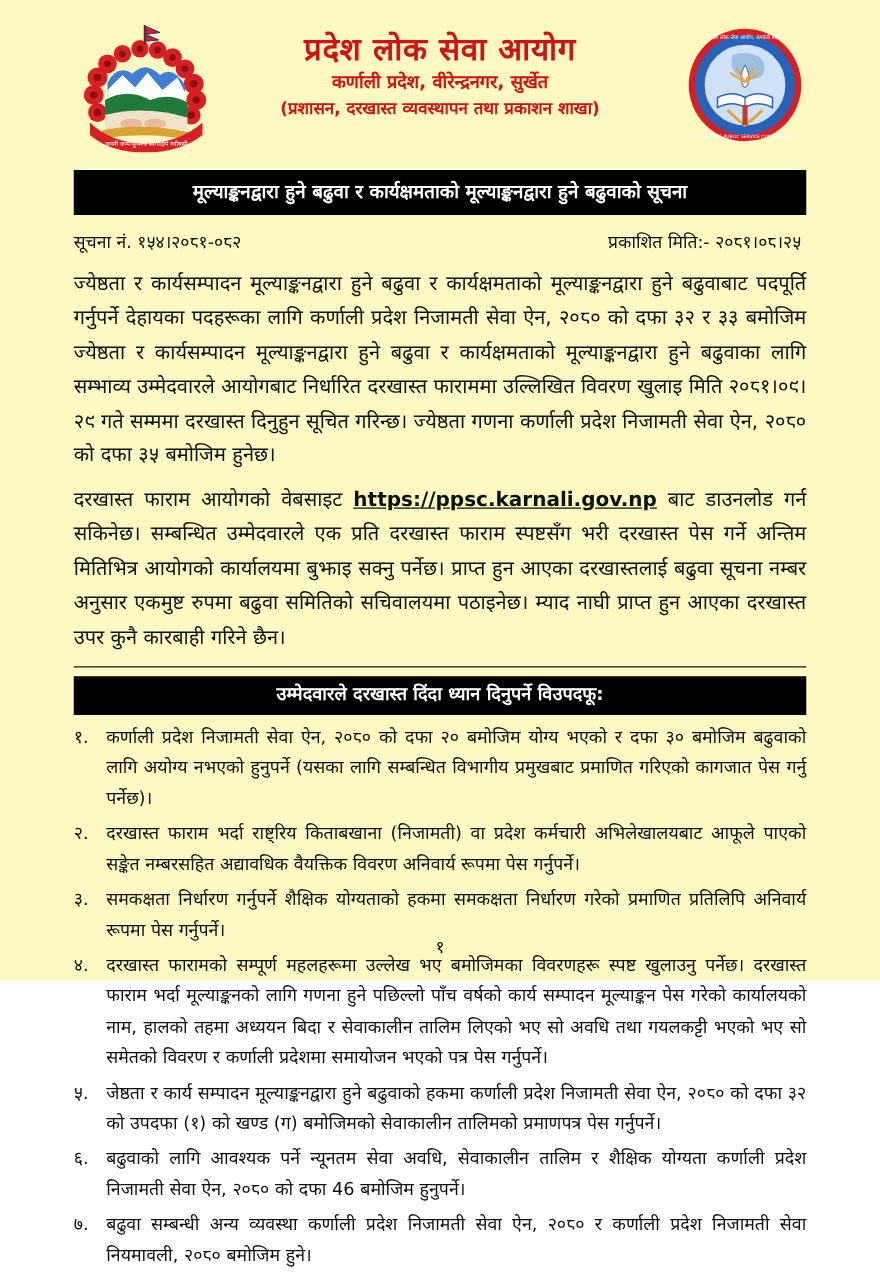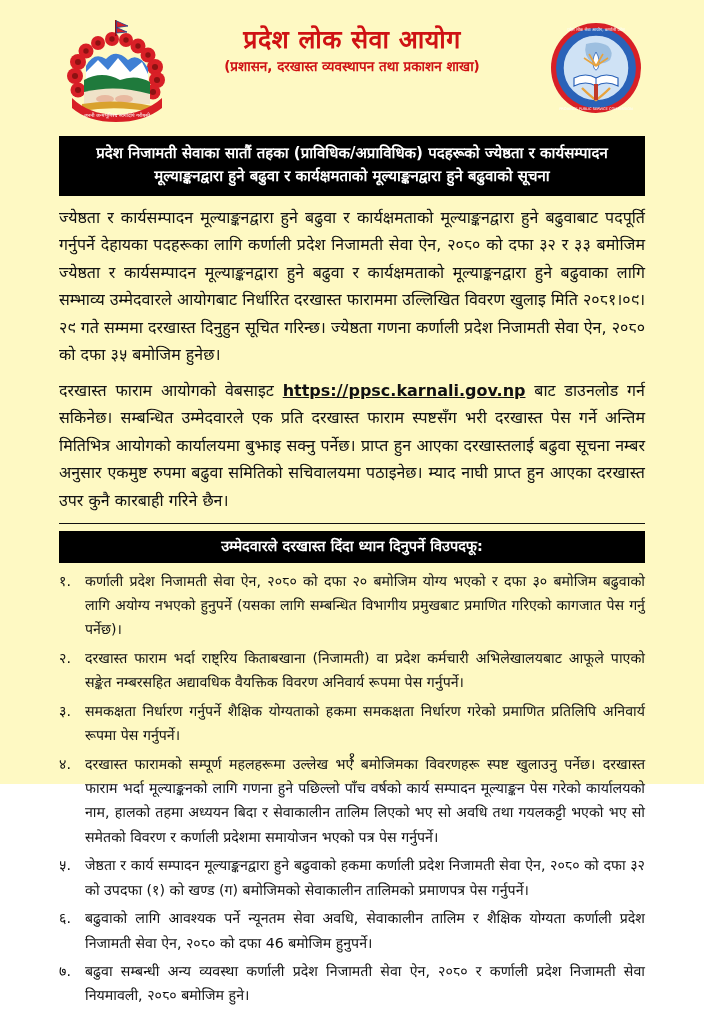--- a/index.html
+++ b/index.html
@@ -257,29 +257,33 @@
 
         <path d="M32 66 Q40 74 46 78 Q52 74 60 66" fill="none" stroke="#e8a33d" stroke-width="2.4"></path>
         <rect x="44" y="62" width="4" height="16" fill="#c0392b"></rect>
         <text x="46" y="9" font-size="4.2" text-anchor="middle" fill="#ffffff" font-family="'DejaVu Sans', sans-serif">प्रदेश लोक सेवा आयोग, कर्णाली प्रदेश</text>
         <text x="46" y="88" font-size="3.6" text-anchor="middle" fill="#ffffff" font-family="'DejaVu Sans', sans-serif">PROVINCE PUBLIC SERVICE COMMISSION</text>
       </svg>
     </span>
 
     <div class="header-text">
       <div class="org-title">प्रदेश लोक सेवा आयोग</div>
+      <div class="org-address">कर्णाली प्रदेश, वीरेन्द्रनगर, सुर्खेत</div>
       <div class="org-branch">(प्रशासन, दरखास्त व्यवस्थापन तथा प्रकाशन शाखा)</div>
     </div>
   </div>
 
   <div class="banner banner-main">
-    <span class="banner-line">प्रदेश निजामती सेवाका सातौं तहका (प्राविधिक/अप्राविधिक) पदहरूको ज्येष्ठता र कार्यसम्पादन</span>
     <span class="banner-line">मूल्याङ्कनद्वारा हुने बढुवा र कार्यक्षमताको मूल्याङ्कनद्वारा हुने बढुवाको सूचना</span>
   </div>
 
+  <div class="meta-row">
+    <span class="meta-left">सूचना नं. १५४।२०८१-०८२</span>
+    <span class="meta-right">प्रकाशित मिति:- २०८१।०८।२५</span>
+  </div>
 
   <div class="body-wrap">
     <p class="para">ज्येष्ठता र कार्यसम्पादन मूल्याङ्कनद्वारा हुने बढुवा र कार्यक्षमताको मूल्याङ्कनद्वारा हुने बढुवाबाट पदपूर्ति गर्नुपर्ने देहायका पदहरूका लागि कर्णाली प्रदेश निजामती सेवा ऐन, २०८० को दफा ३२ र ३३ बमोजिम ज्येष्ठता र कार्यसम्पादन मूल्याङ्कनद्वारा हुने बढुवा र कार्यक्षमताको मूल्याङ्कनद्वारा हुने बढुवाका लागि सम्भाव्य उम्मेदवारले आयोगबाट निर्धारित दरखास्त फाराममा उल्लिखित विवरण खुलाइ मिति २०८१।०९।२९ गते सम्ममा दरखास्त दिनुहुन सूचित गरिन्छ। ज्येष्ठता गणना कर्णाली प्रदेश निजामती सेवा ऐन, २०८० को दफा ३५ बमोजिम हुनेछ।</p>
 
     <p class="para"><span>दरखास्त फाराम आयोगको वेबसाइट </span><a class="link" href="#">https://ppsc.karnali.gov.np</a><span> बाट डाउनलोड गर्न सकिनेछ। सम्बन्धित उम्मेदवारले एक प्रति दरखास्त फाराम स्पष्टसँग भरी दरखास्त पेस गर्ने अन्तिम मितिभित्र आयोगको कार्यालयमा बुझाइ सक्नु पर्नेछ। प्राप्त हुन आएका दरखास्तलाई बढुवा सूचना नम्बर अनुसार एकमुष्ट रुपमा बढुवा समितिको सचिवालयमा पठाइनेछ। म्याद नाघी प्राप्त हुन आएका दरखास्त उपर कुनै कारबाही गरिने छैन।</span></p>
   </div>
 
   <hr class="rule">
 
   <div class="banner banner-sub">

